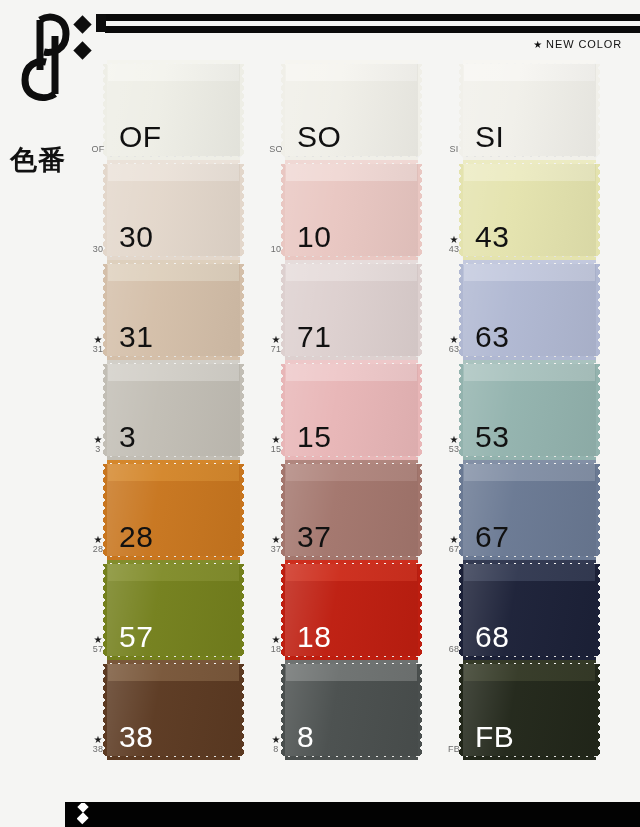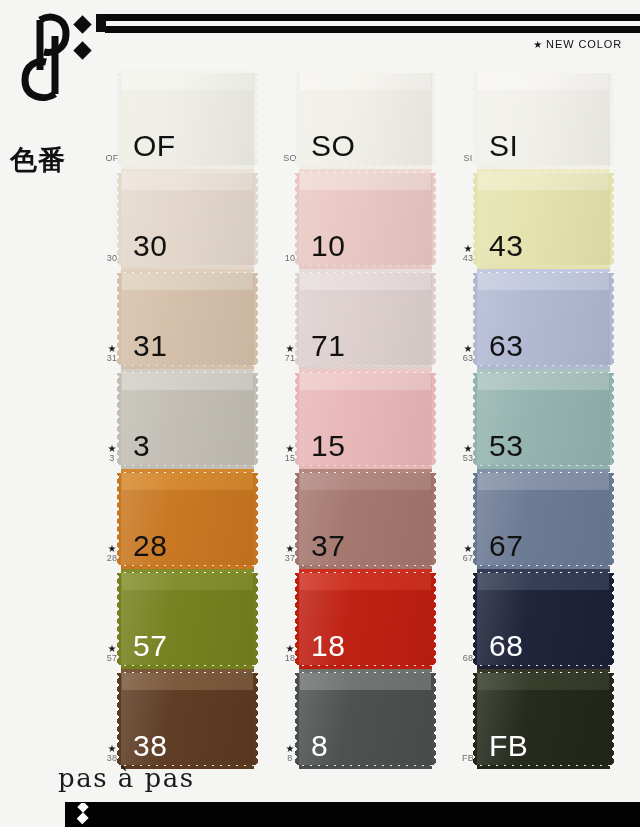--- a/index.html
+++ b/index.html
@@ -38,21 +38,21 @@
     font-size: 11px; font-weight: 400; color: #111;
     letter-spacing: 0.9px;
     font-family: "Liberation Sans", sans-serif;
     white-space: nowrap;
   }
   .new-color .nc-star { font-size: 10px; margin-right: 3px; }
 
   
   #grid { position: absolute; left: 0; top: 62px; width: 640px; }
   .row { position: relative; height: 100px; }
-  .cell { position: absolute; top: 9px; width: 185px; height: 100px; margin-left: 14px; }
+  .cell { position: absolute; top: 0; width: 185px; height: 100px; }
   .cell.c0 { left: 85px; }
   .cell.c1 { left: 263px; }
   .cell.c2 { left: 441px; }
 
   
   .marker {
     position: absolute; left: 0; bottom: 8px;
     width: 26px; text-align: center;
     line-height: 1;
   }
@@ -506,21 +506,20 @@
             <div class="zig-r" style="background: linear-gradient(-45deg, rgb(34, 39, 26) 50%, transparent 50%) 0px 0px / 5px 8px repeat-y, linear-gradient(-135deg, rgb(34, 39, 26) 50%, transparent 50%) 0px 0px / 5px 8px repeat-y;"></div>
             <div class="zig zig-top" style="background: linear-gradient(-45deg, rgb(53, 58, 39) 50%, transparent 50%) 0px 0px / 8px 5px repeat-x, linear-gradient(45deg, rgb(53, 58, 39) 50%, transparent 50%) 0px 0px / 8px 5px repeat-x; transform: scaleY(-1);"></div>
             <div class="zig zig-bot" style="background: linear-gradient(-45deg, rgb(34, 39, 26) 50%, transparent 50%) 0px 0px / 8px 5px repeat-x, linear-gradient(45deg, rgb(34, 39, 26) 50%, transparent 50%) 0px 0px / 8px 5px repeat-x; transform: none;"></div>
             <div class="sheen"></div>
             <div class="big" style="color: rgb(255, 255, 255);">FB</div>
           </div>
         </div>
       </div>
     </div>
 
-  <div class="brand">pas à pas</div>
   <div class="footer-bar">
     <svg class="footer-mark" viewBox="0 0 18 23" aria-hidden="true">
       <rect x="2" y="0" width="8" height="8" transform="rotate(45 6 4)" fill="#ffffff"></rect>
       <rect x="2" y="11" width="8" height="9" transform="rotate(45 6 15)" fill="#ffffff"></rect>
     </svg>
   </div>
 
 </div>
 
 </body></html>

